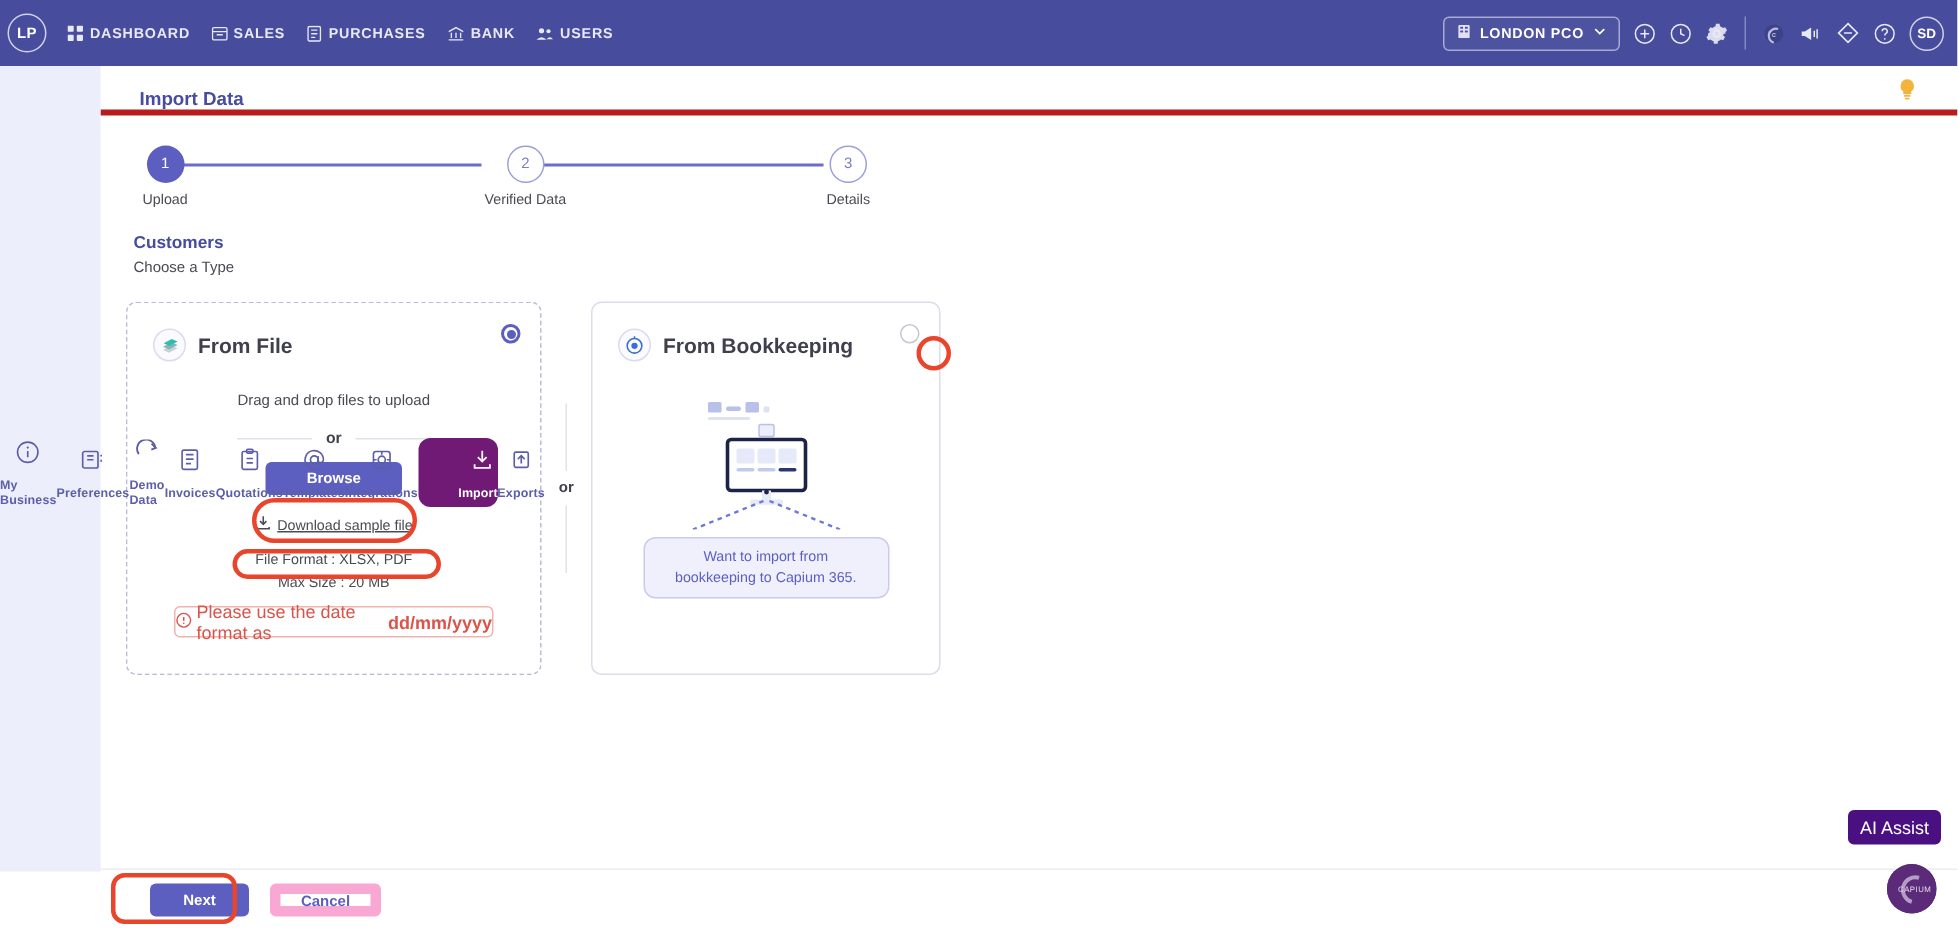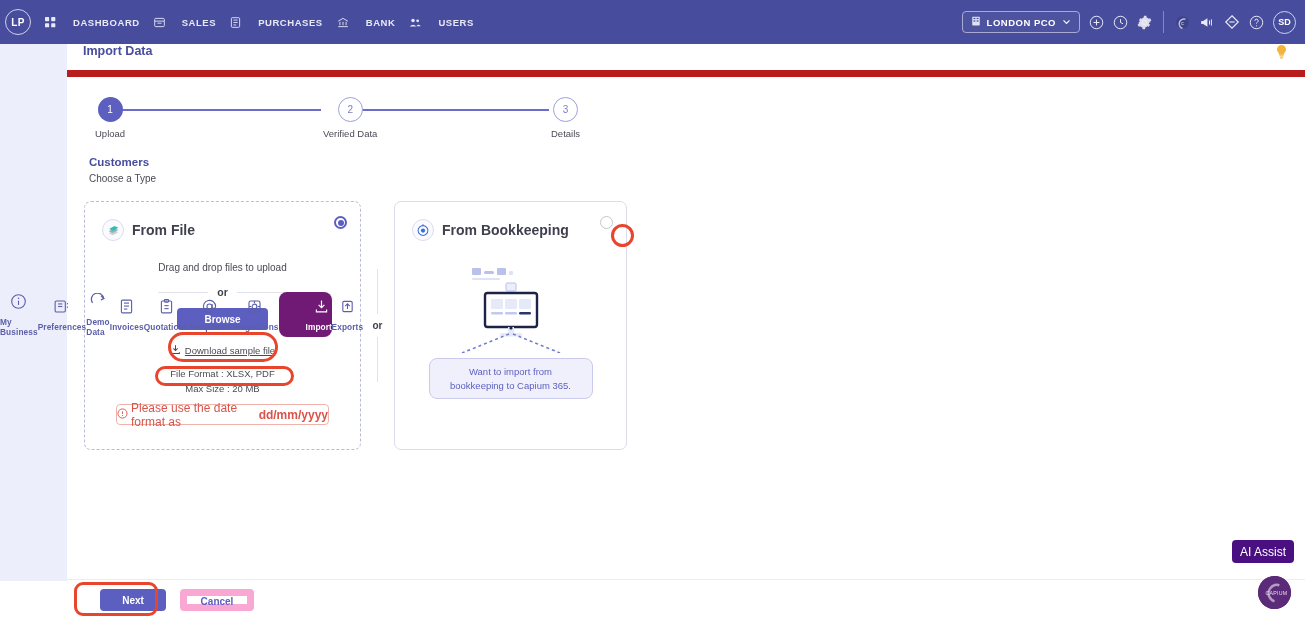--- a/index.html
+++ b/index.html
@@ -22,21 +22,21 @@
   }
   .logo-circle {
     width: 26px; height: 26px; border-radius: 50%;
     border: 1.5px solid #cfd2ea;
     display: flex; align-items: center; justify-content: center;
     font-size: 10px; font-weight: bold; letter-spacing: .3px;
     margin-left: 5px; color: #fff;
   }
   .nav-items { display: flex; align-items: center; margin-left: 14px; gap: 14px; }
   .nav-item {
-    display: flex; align-items: center; gap: 17px;
+    display: flex; align-items: center; gap: 4px;
     font-size: 9.5px; letter-spacing: .55px; font-weight: 600;
     color: #e8e9f6; cursor: pointer; white-space: nowrap;
   }
   .nav-item svg { display: block; }
   .nav-right {
     margin-left: auto; display: flex; align-items: center; gap: 9px;
     padding-right: 9px;
   }
   .company-pill {
     display: flex; align-items: center; gap: 6px;
@@ -75,22 +75,22 @@
   .side-item .s-label { font-size: 8.3px; font-weight: 600; letter-spacing: .1px; }
   .side-item.active { background: #701a75; color: #ffffff; padding-left: 32px; }
 
   
   .content {
     position: absolute; top: 44px; left: 67px;
     width: 1238px; height: 576px;
     background: #ffffff;
   }
   .page-head {
-    height: 33px; display: flex; align-items: flex-start;
-    padding: 0 16px; border-bottom: 7px solid #b91c1c;
+    height: 33px; display: flex; align-items: flex-end;
+    padding: 0 26px; border-bottom: 4px solid #b91c1c;
   }
   .page-title { font-size: 12.5px; font-weight: bold; color: #474d9c; }
   .bulb { margin-left: auto; cursor: pointer; }
 
   
   .stepper { position: relative; margin: 20px 0 0 22px; width: 510px; height: 55px; }
   .step { position: absolute; top: 0; display: flex; flex-direction: column; align-items: center; }
   .circ {
     width: 25px; height: 25px; border-radius: 50%;
     display: flex; align-items: center; justify-content: center;

